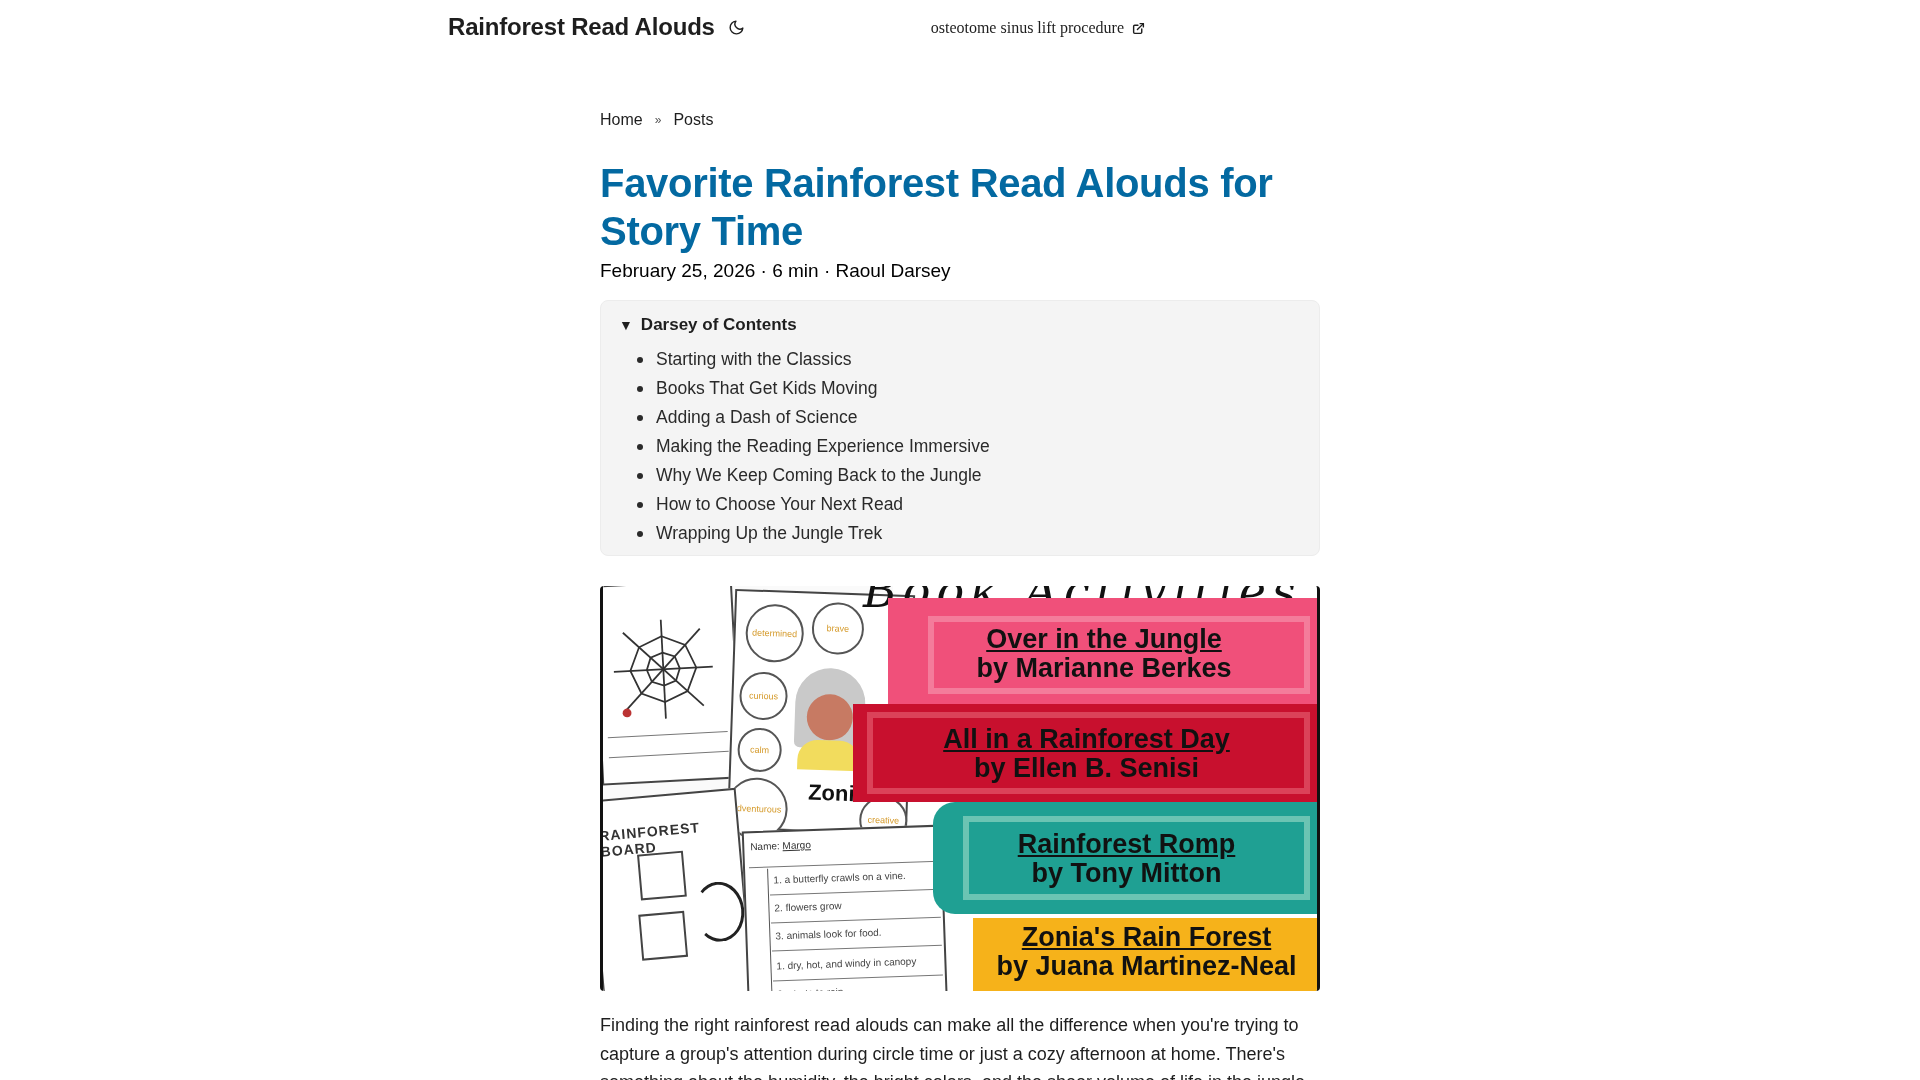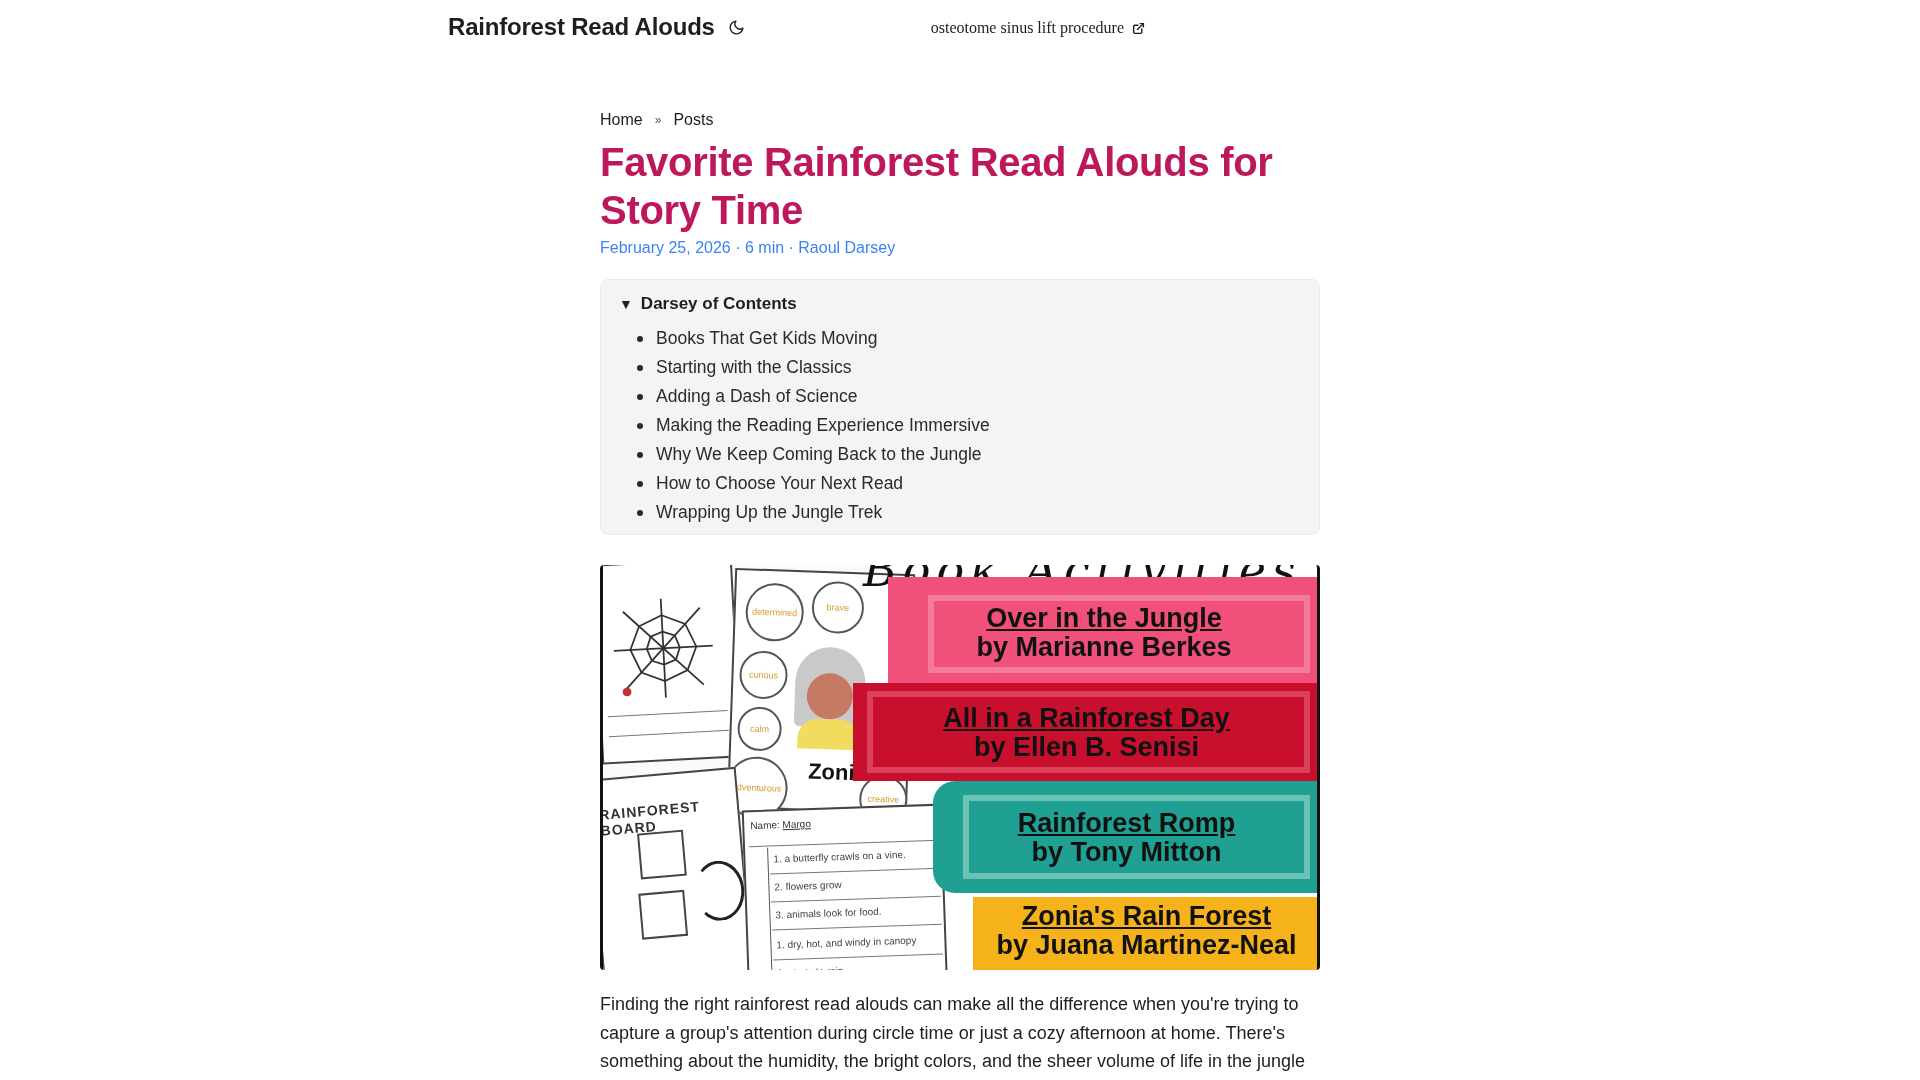--- a/index.html
+++ b/index.html
@@ -23,24 +23,24 @@
     position: absolute; right: 448px; top: 19px; display: flex; align-items: center; gap: 8px;
     font-size: 16px; color: #1e1e1e; text-decoration: none; font-family: Liberation Serif, serif;
   }
   .ext-icon { width: 13px; height: 13px; display: inline-flex; }
 
   .main { position: absolute; left: 600px; top: 108px; width: 720px; }
   .breadcrumb { font-size: 16px; color: #1e1e1e; display: flex; align-items: center; gap: 12px; height: 24px; }
   .breadcrumb a { color: #1e1e1e; text-decoration: none; }
   .breadcrumb .sep { font-size: 12px; color: #555; }
   .title {
-    margin-top: 6px; font-size: 40px; font-weight: 700; line-height: 48px; color: #be185d;
+    margin-top: 27px; font-size: 40px; font-weight: 700; line-height: 48px; color: #0369a1;
     letter-spacing: -0.3px; width: 720px;
   }
-  .meta { margin-top: 5px; font-size: 16px; color: #3b82f6; height: 20px; }
+  .meta { margin-top: 5px; font-size: 19px; color: #000000; height: 20px; }
 
   .toc {
     margin-top: 20px; width: 720px; height: 256px; background: #f4f4f4; border: 1px solid #ececec;
     border-radius: 8px; padding: 12px 18px;
   }
   .toc-summary { display: flex; align-items: center; gap: 8px; font-size: 17px; font-weight: 700; color: #1e1e1e; cursor: pointer; height: 24px; }
   .toc-tri { font-size: 14px; }
   .toc ul { list-style: none; margin-top: 8px; padding-left: 18px; }
   .toc li { display: flex; align-items: center; height: 29px; font-size: 17.5px; color: #2a2a2a; }
   .toc li .dot { width: 6px; height: 6px; border-radius: 50%; background: #2a2a2a; margin-right: 13px; flex: none; }
@@ -98,25 +98,25 @@
   <div class="meta">February 25, 2026 · 6 min · Raoul Darsey</div>
 
   <details class="toc" open="">
     <summary class="toc-summary" style="list-style:none;">
       <span class="toc-tri">▼</span>
       <span>Darsey of Contents</span>
     </summary>
     <ul>
       <li>
           <span class="dot"></span>
+          <a href="#">Starting with the Classics</a>
+        </li>
+      <li>
+          <span class="dot"></span>
           <a href="#">Books That Get Kids Moving</a>
-        </li>
-      <li>
-          <span class="dot"></span>
-          <a href="#">Starting with the Classics</a>
         </li>
       <li>
           <span class="dot"></span>
           <a href="#">Adding a Dash of Science</a>
         </li>
       <li>
           <span class="dot"></span>
           <a href="#">Making the Reading Experience Immersive</a>
         </li>
       <li>

